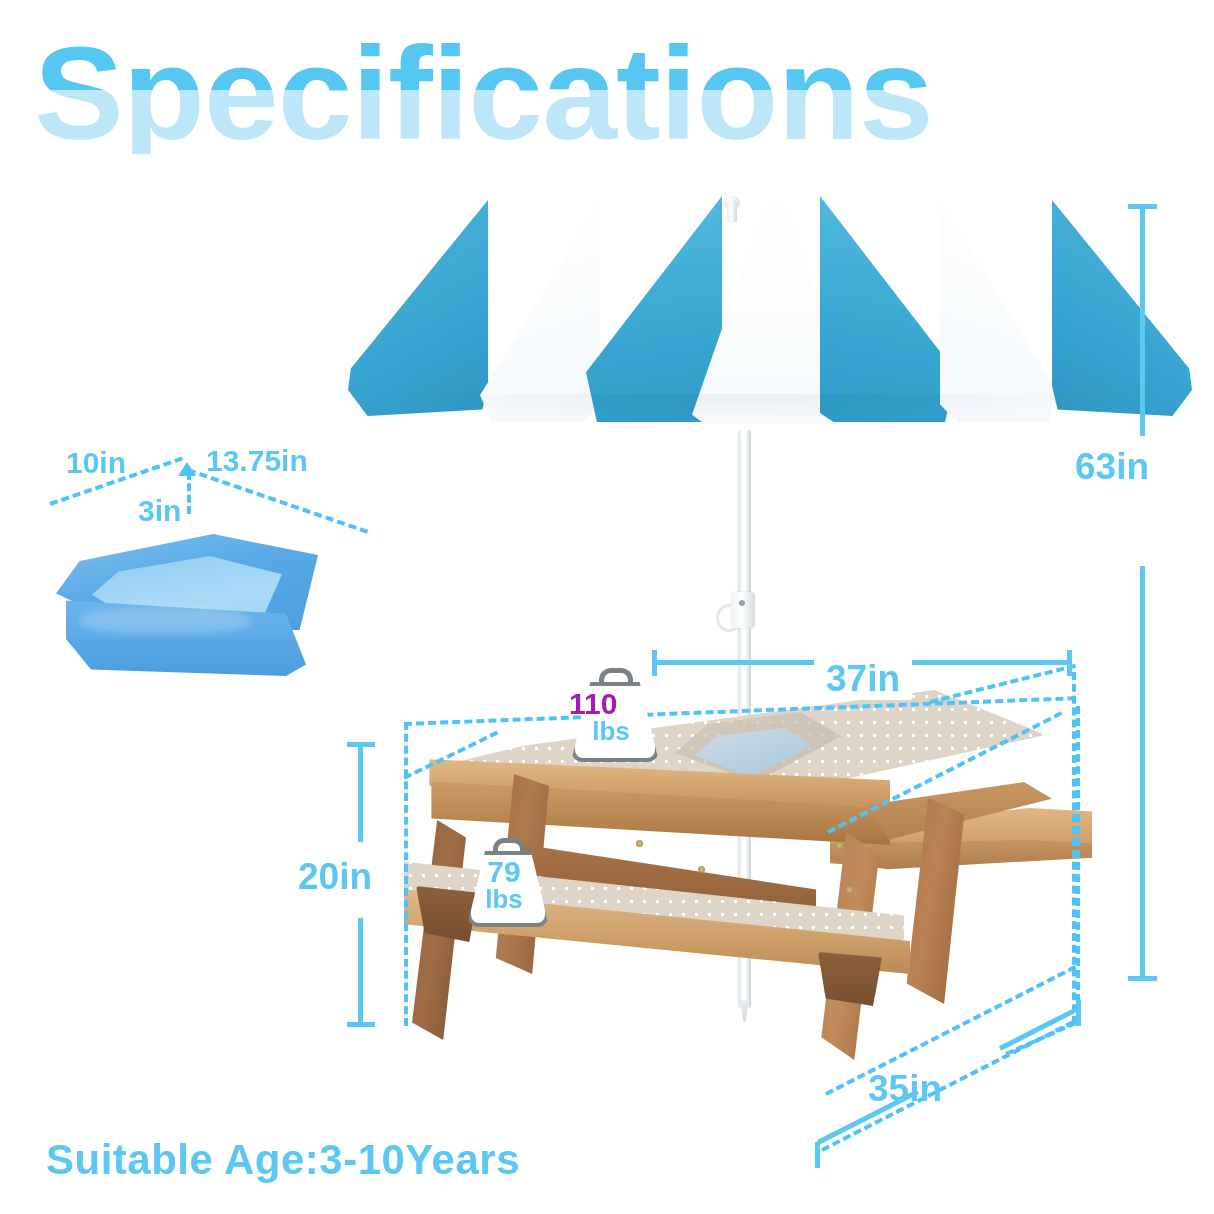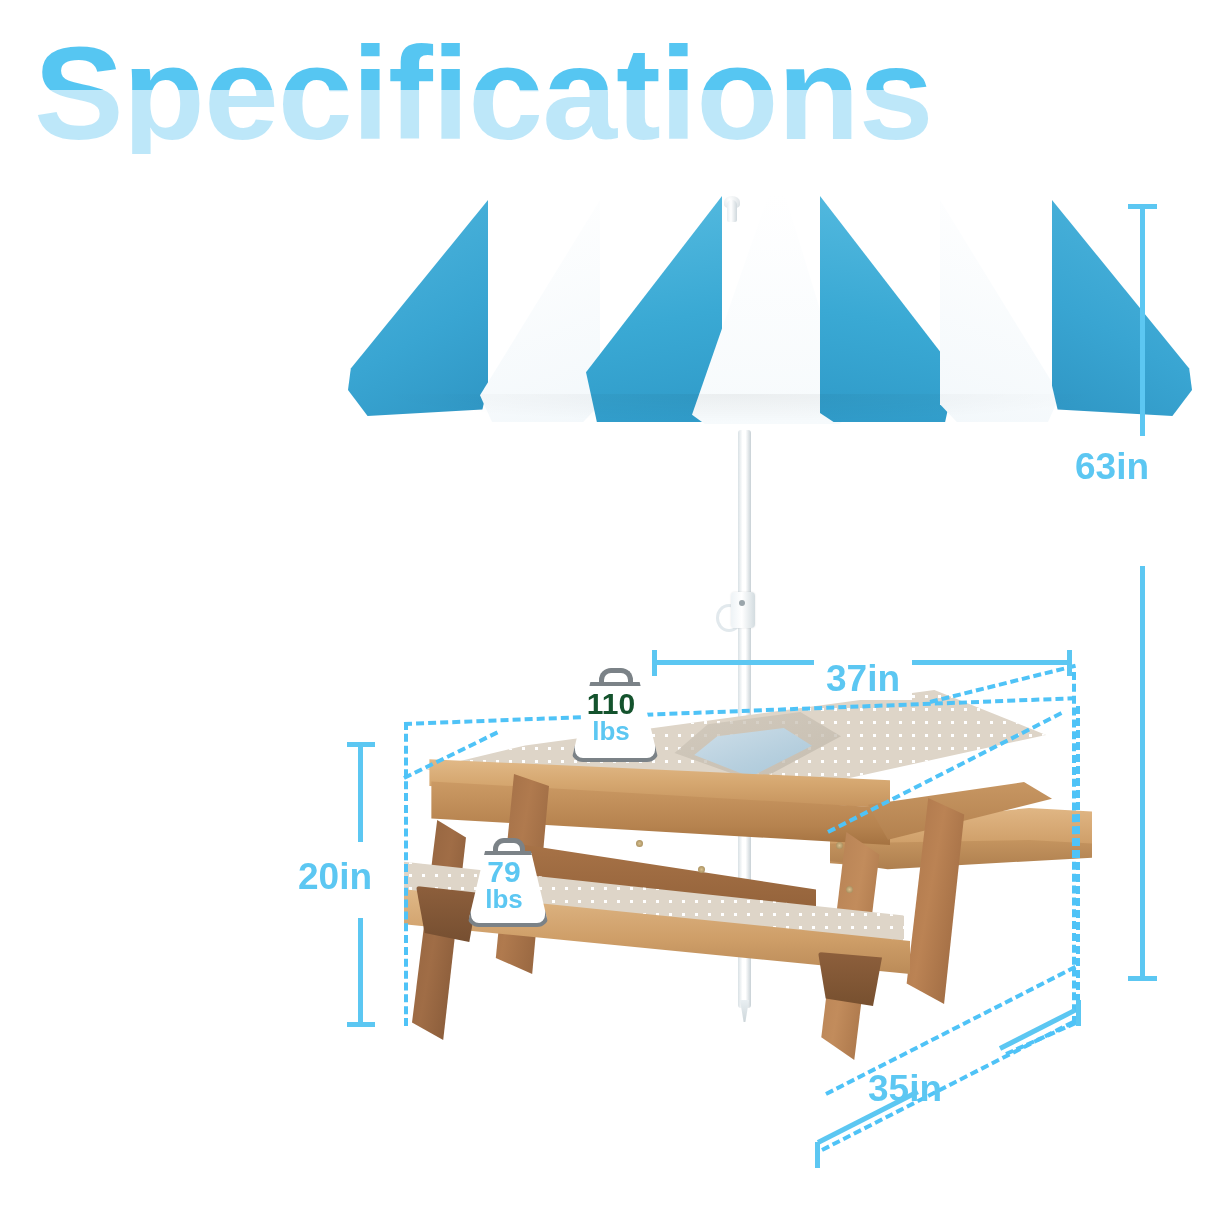--- a/index.html
+++ b/index.html
@@ -85,20 +85,41 @@
     background-size:13px 13px;
   }
 </style>
 </head>
 <body>
 
 <div id="stage">
 
   <div id="title">Specifications</div>
 
+  <div id="tray-group">
+
+    <div class="dash-h" style="left:22px;top:64px;width:140px;transform:rotate(-19deg);transform-origin:left center;"></div>
+    <div class="dash-h" style="left:160px;top:30px;width:190px;transform:rotate(19deg);transform-origin:left center;"></div>
+
+    <div class="dash-v" style="left:159px;top:34px;height:42px;"></div>
+    <div style="position:absolute;left:150px;top:24px;width:0;height:0;
+                border-left:9px solid transparent;border-right:9px solid transparent;
+                border-bottom:14px solid #4fc3f7;"></div>
+
+    <div class="dim-label" style="left:38px;top:8px;font-size:30px;">10in</div>
+    <div class="dim-label" style="left:178px;top:6px;font-size:30px;">13.75in</div>
+    <div class="dim-label" style="left:110px;top:56px;font-size:30px;">3in</div>
+
+    <div id="tray-body">
+      <div class="tray-rim"></div>
+      <div class="tray-inner"></div>
+      <div class="tray-front"></div>
+      <div class="tray-hi"></div>
+    </div>
+  </div>
 
   <div id="mast-knob"></div>
   <div id="mast-top"></div>
 
   <div id="umbrella">
 
     <div class="panel" style="left:8px;top:4px;width:140px;height:216px;background:linear-gradient(150deg,#4fb6dd,#39a5d2 60%,#2f96c4);
                 clip-path:polygon(100% 0%,100% 86%,96% 97%,14% 100%,0% 88%,2% 78%);border-radius:0 0 0 14px;"></div>
     <div class="panel" style="left:140px;top:4px;width:120px;height:222px;background:linear-gradient(160deg,#ffffff,#f3f8fb);
                 clip-path:polygon(100% 0%,100% 92%,86% 100%,10% 100%,0% 88%);"></div>
@@ -240,32 +261,33 @@
   <div class="dim-label" style="left:868px;top:1068px;font-size:37px;">35in</div>
   <div class="sline" style="left:1000px;top:1046px;width:84px;height:5px;transform:rotate(-27deg);transform-origin:left center;"></div>
   <div class="sline" style="left:1076px;top:1000px;width:5px;height:26px;"></div>
 
   <div style="position:absolute;left:569px;top:668px;width:84px;height:86px;">
     <div style="position:absolute;left:30px;top:0px;width:24px;height:20px;
                 border:5px solid #7b8287;border-bottom:none;border-radius:12px 12px 0 0;background:#fff;"></div>
     <div style="position:absolute;left:2px;top:14px;width:80px;height:72px;background:#ffffff;
                 border:4px solid #7b8287;border-radius:12px;
                 clip-path:polygon(22% 0%,78% 0%,100% 100%,0% 100%);"></div>
-    <div style="position:absolute;left:0;top:22px;width:84px;text-align:center;
-                color:#14532d;font-size:30px;font-weight:bold;line-height:28px;">110</div>
+    <div style="position:absolute;left:0;top:22px;width:84px;
+                color:#a21caf;font-size:30px;font-weight:bold;line-height:28px;">110</div>
     <div style="position:absolute;left:0;top:50px;width:84px;text-align:center;
                 color:#5cc7f2;font-size:26px;font-weight:bold;line-height:26px;">lbs</div>
   </div>
 
   <div style="position:absolute;left:465px;top:838px;width:78px;height:82px;">
     <div style="position:absolute;left:28px;top:0px;width:22px;height:18px;
                 border:5px solid #7b8287;border-bottom:none;border-radius:11px 11px 0 0;background:#fff;"></div>
     <div style="position:absolute;left:2px;top:13px;width:74px;height:68px;background:#ffffff;
                 border:4px solid #7b8287;border-radius:12px;
                 clip-path:polygon(22% 0%,78% 0%,100% 100%,0% 100%);"></div>
     <div style="position:absolute;left:0;top:20px;width:78px;text-align:center;
                 color:#5cc7f2;font-size:30px;font-weight:bold;line-height:28px;">79</div>
     <div style="position:absolute;left:0;top:48px;width:78px;text-align:center;
                 color:#5cc7f2;font-size:26px;font-weight:bold;line-height:26px;">lbs</div>
   </div>
 
+  <div id="subtitle">Suitable Age:3-10Years</div>
 
 </div>
 
 </body></html>

